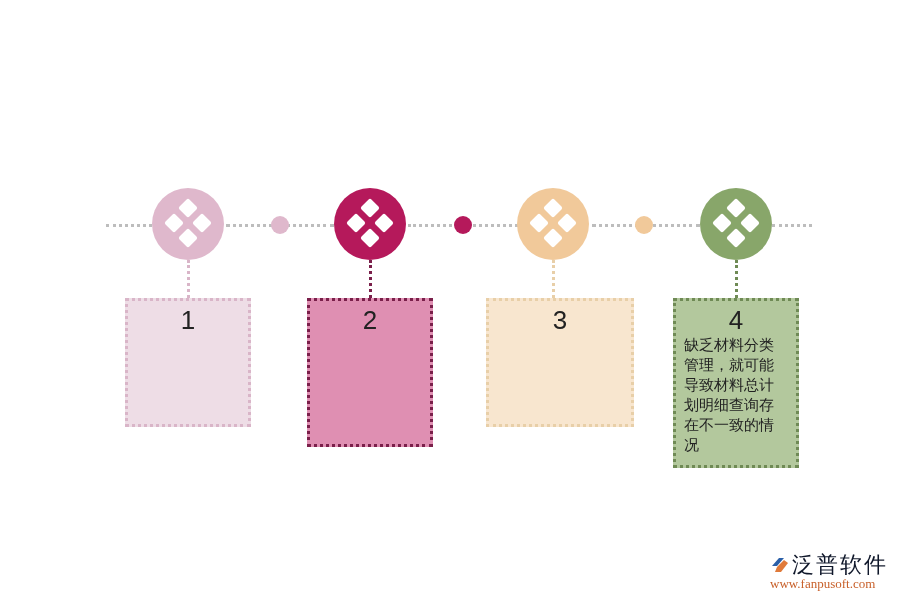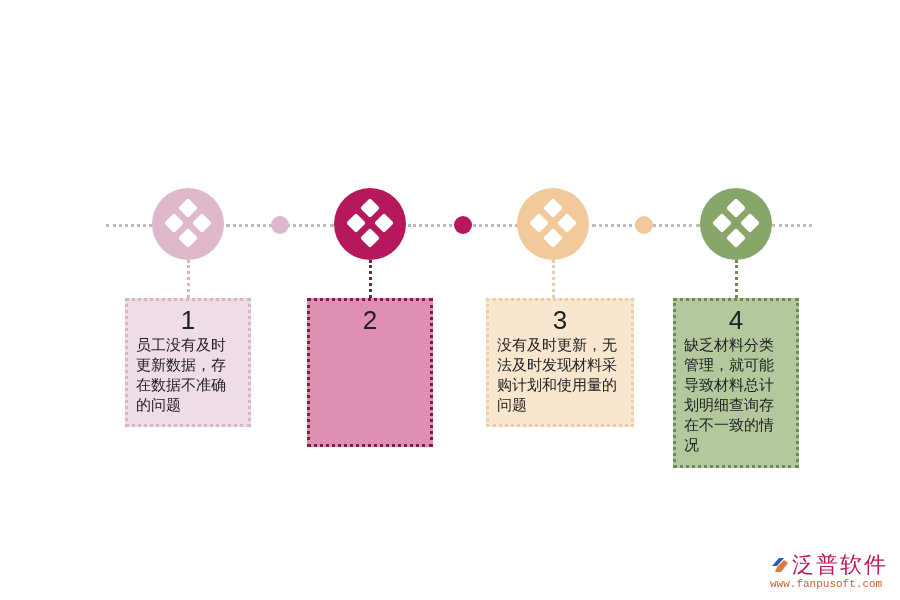--- a/index.html
+++ b/index.html
@@ -6,22 +6,22 @@
   body{width:900px;height:600px;position:relative;overflow:hidden;font-family:"DejaVu Sans","Liberation Sans",sans-serif;}
   .hline{position:absolute;top:224px;height:0;border-top:3px dotted #bdbdbd;}
   .big{position:absolute;width:72px;height:72px;border-radius:50%;top:188px;}
   .big .dia{position:absolute;width:14px;height:14px;background:#fff;border-radius:2px;transform:rotate(45deg);}
   .small{position:absolute;width:18px;height:18px;border-radius:50%;top:216px;}
   .vline{position:absolute;top:260px;height:38px;width:0;border-left:3px dotted;}
   .card{position:absolute;top:298px;box-sizing:border-box;border:3px dotted;padding:4px 8px 6px 8px;}
   .num{text-align:center;font-family:"Liberation Sans",sans-serif;font-size:26px;line-height:30px;color:#222;}
   .txt{font-size:15px;line-height:20px;color:#222;letter-spacing:0px;}
   .logo{position:absolute;left:770px;top:552px;}
-  .logo .brand{font-size:22px;color:#be185d;letter-spacing:2px;line-height:26px;}
-  .logo .url{font-family:Liberation Mono, monospace;font-size:11px;color:#c8602a;line-height:12px;}
+  .logo .brand{font-size:22px;color:#0f172a;letter-spacing:2px;line-height:26px;}
+  .logo .url{font-family:Liberation Serif, serif;font-size:13px;color:#c8602a;line-height:12px;}
   .logo-mark{display:inline-block;width:20px;height:20px;vertical-align:-3px;margin-right:2px;}
 </style>
 </head>
 <body>
 
 <div class="hline" style="left:106px;width:46px;"></div>
 <div class="hline" style="left:226px;width:108px;"></div>
 <div class="hline" style="left:408px;width:110px;"></div>
 <div class="hline" style="left:592px;width:108px;"></div>
 <div class="hline" style="left:772px;width:40px;"></div>
@@ -32,21 +32,20 @@
 
 <div class="big" style="left:152px;background:#dfb8cc;">
   <span class="dia" style="left:29px;top:13px;"></span>
   <span class="dia" style="left:15px;top:28px;"></span>
   <span class="dia" style="left:43px;top:28px;"></span>
   <span class="dia" style="left:29px;top:43px;"></span>
 </div>
 <div class="vline" style="left:187px;border-color:#d9b5c8;"></div>
 <div class="card" style="left:125px;width:126px;height:129px;background:#eedde6;border-color:#d9b5c8;">
   <div class="num">1</div>
-  <div class="txt">员工没有及时更新数据，存在数据不准确的问题</div>
 </div>
 
 <div class="big" style="left:334px;background:#b5195b;">
   <span class="dia" style="left:29px;top:13px;"></span>
   <span class="dia" style="left:15px;top:28px;"></span>
   <span class="dia" style="left:43px;top:28px;"></span>
   <span class="dia" style="left:29px;top:43px;"></span>
 </div>
 <div class="vline" style="left:369px;border-color:#7a1f4a;"></div>
 <div class="card" style="left:307px;width:126px;height:149px;background:#df8fb2;border-color:#7a1f4a;">
@@ -55,21 +54,20 @@
 
 <div class="big" style="left:517px;background:#f1c99a;">
   <span class="dia" style="left:29px;top:13px;"></span>
   <span class="dia" style="left:15px;top:28px;"></span>
   <span class="dia" style="left:43px;top:28px;"></span>
   <span class="dia" style="left:29px;top:43px;"></span>
 </div>
 <div class="vline" style="left:552px;border-color:#e8cfa8;"></div>
 <div class="card" style="left:486px;width:148px;height:129px;background:#f8e6cf;border-color:#e8cfa8;">
   <div class="num">3</div>
-  <div class="txt">没有及时更新，无法及时发现材料采购计划和使用量的问题</div>
 </div>
 
 <div class="big" style="left:700px;background:#88a66a;">
   <span class="dia" style="left:29px;top:13px;"></span>
   <span class="dia" style="left:15px;top:28px;"></span>
   <span class="dia" style="left:43px;top:28px;"></span>
   <span class="dia" style="left:29px;top:43px;"></span>
 </div>
 <div class="vline" style="left:735px;border-color:#6f8a55;"></div>
 <div class="card" style="left:673px;width:126px;height:170px;background:#b3c89d;border-color:#6f8a55;">

